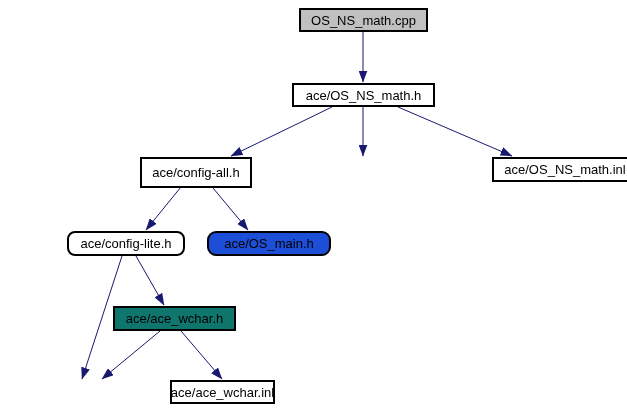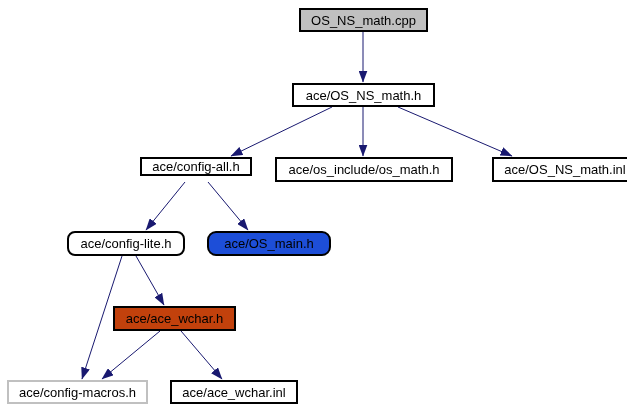--- a/index.html
+++ b/index.html
@@ -56,21 +56,19 @@
         <line x1="208" y1="182" x2="248" y2="230" stroke="#191970" stroke-width="1" marker-end="url(#arrowhead)"></line>
         <line x1="122" y1="256" x2="82" y2="379" stroke="#191970" stroke-width="1" marker-end="url(#arrowhead)"></line>
         <line x1="136" y1="256" x2="164" y2="305" stroke="#191970" stroke-width="1" marker-end="url(#arrowhead)"></line>
         <line x1="160" y1="331" x2="102" y2="379" stroke="#191970" stroke-width="1" marker-end="url(#arrowhead)"></line>
         <line x1="181" y1="331" x2="222" y2="379" stroke="#191970" stroke-width="1" marker-end="url(#arrowhead)"></line>
       </g>
   </svg>
 
 <div class="graph-node" style="left: 299px; top: 8px; width: 129px; height: 24px; background: rgb(192, 192, 192); border-color: rgb(0, 0, 0);">OS_NS_math.cpp</div>
     <div class="graph-node" style="left: 292px; top: 83px; width: 143px; height: 24px; background: rgb(255, 255, 255); border-color: rgb(0, 0, 0); text-align: right;">ace/OS_NS_math.h</div>
-    <div class="graph-node" style="left: 140px; top: 157px; width: 112px; height: 19px; background: rgb(255, 255, 255); border-color: rgb(0, 0, 0);">ace/config-all.h</div>
-    <div class="graph-node" style="left: 275px; top: 157px; width: 178px; height: 25px; background: rgb(255, 255, 255); border-color: rgb(0, 0, 0);">ace/os_include/os_math.h</div>
+    <div class="graph-node" style="left: 140px; top: 157px; width: 112px; height: 31px; background: rgb(255, 255, 255); border-color: rgb(0, 0, 0);">ace/config-all.h</div>
     <div class="graph-node" style="left: 492px; top: 157px; width: 146px; height: 25px; background: rgb(255, 255, 255); border-color: rgb(0, 0, 0);">ace/OS_NS_math.inl</div>
     <div class="graph-node" style="left: 67px; top: 231px; width: 118px; height: 25px; background: rgb(255, 255, 255); border-color: rgb(0, 0, 0); border-radius: 8px;">ace/config-lite.h</div>
     <div class="graph-node" style="left: 207px; top: 231px; width: 124px; height: 25px; background: #1d4ed8; border-color: rgb(0, 0, 0); border-radius: 9px;">ace/OS_main.h</div>
-    <div class="graph-node" style="left: 113px; top: 306px; width: 123px; height: 25px; background: #c2410c; border-color: rgb(0, 0, 0);">ace/ace_wchar.h</div>
-    <div class="graph-node" style="left: 7px; top: 380px; width: 141px; height: 24px; background: rgb(255, 255, 255); border-color: rgb(192, 192, 192);">ace/config-macros.h</div>
-    <div class="graph-node" style="left: 170px; top: 380px; width: 128px; height: 24px; background: rgb(255, 255, 255); border-color: rgb(0, 0, 0);">ace/ace_wchar.inl</div>
+    <div class="graph-node" style="left: 113px; top: 306px; width: 123px; height: 25px; background: #0f766e; border-color: rgb(0, 0, 0);">ace/ace_wchar.h</div>
+    <div class="graph-node" style="left: 170px; top: 380px; width: 105px; height: 24px; background: rgb(255, 255, 255); border-color: rgb(0, 0, 0);">ace/ace_wchar.inl</div>
   </div>
 
 </body></html>

